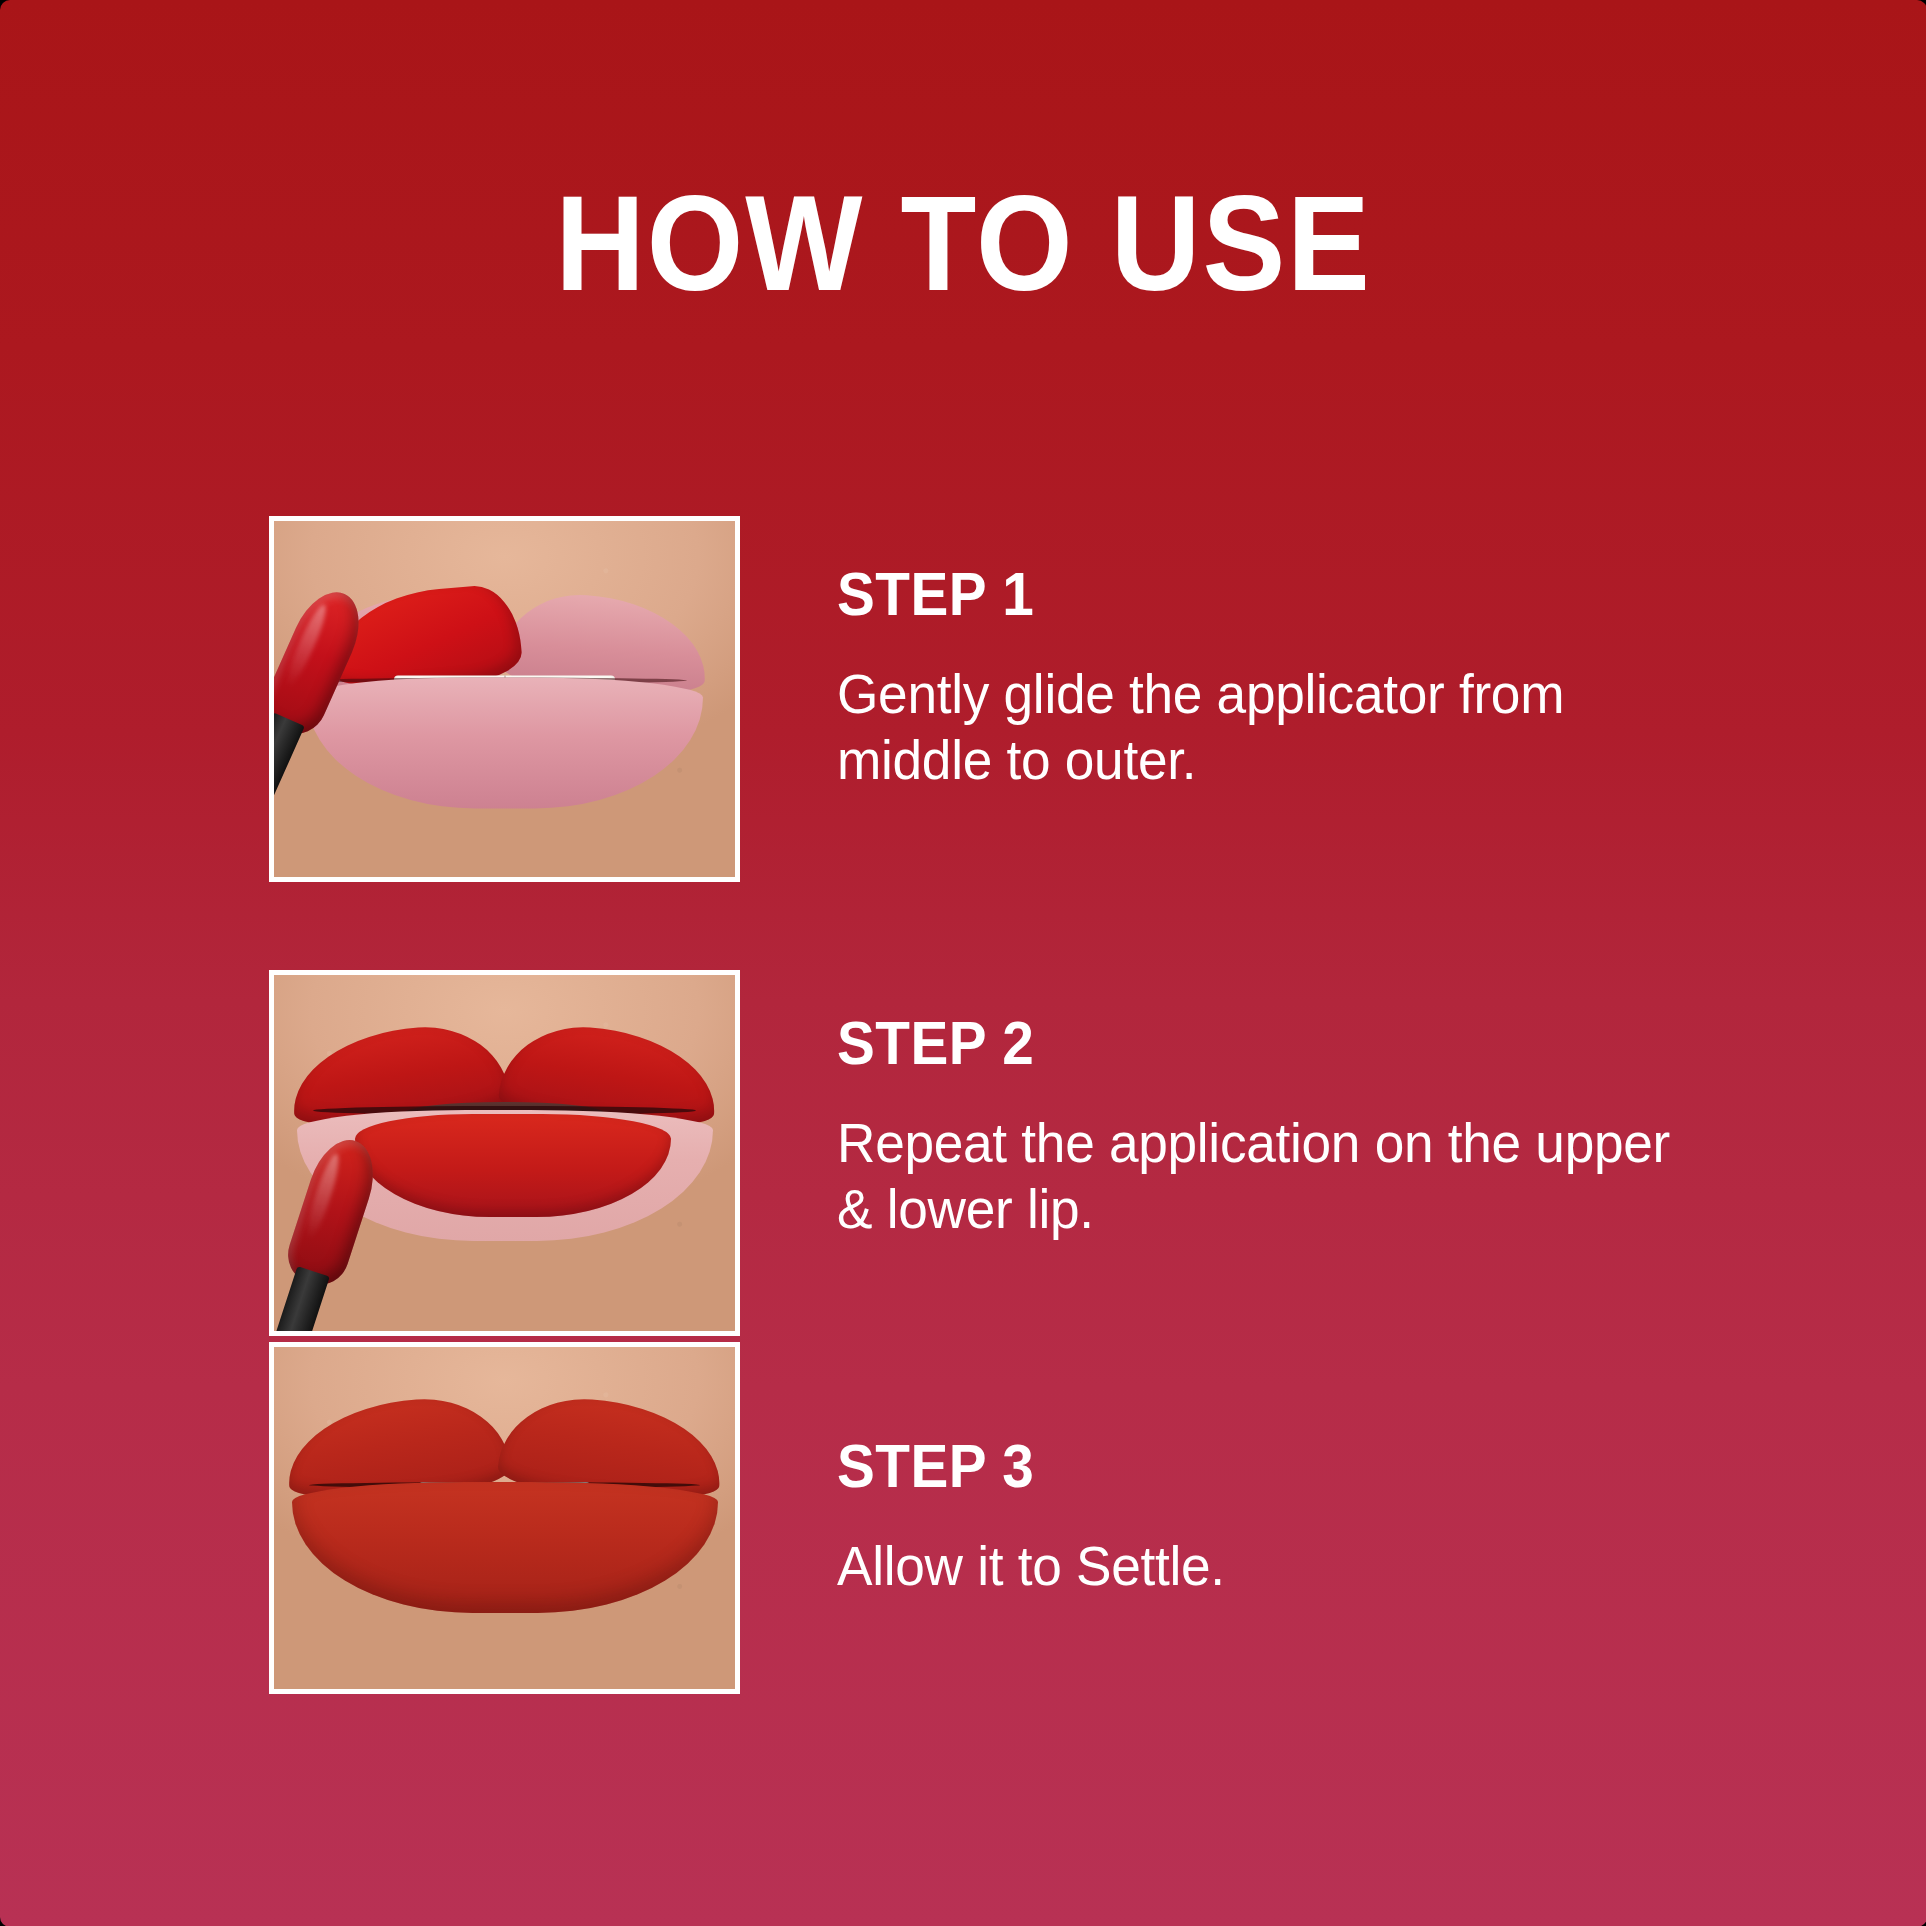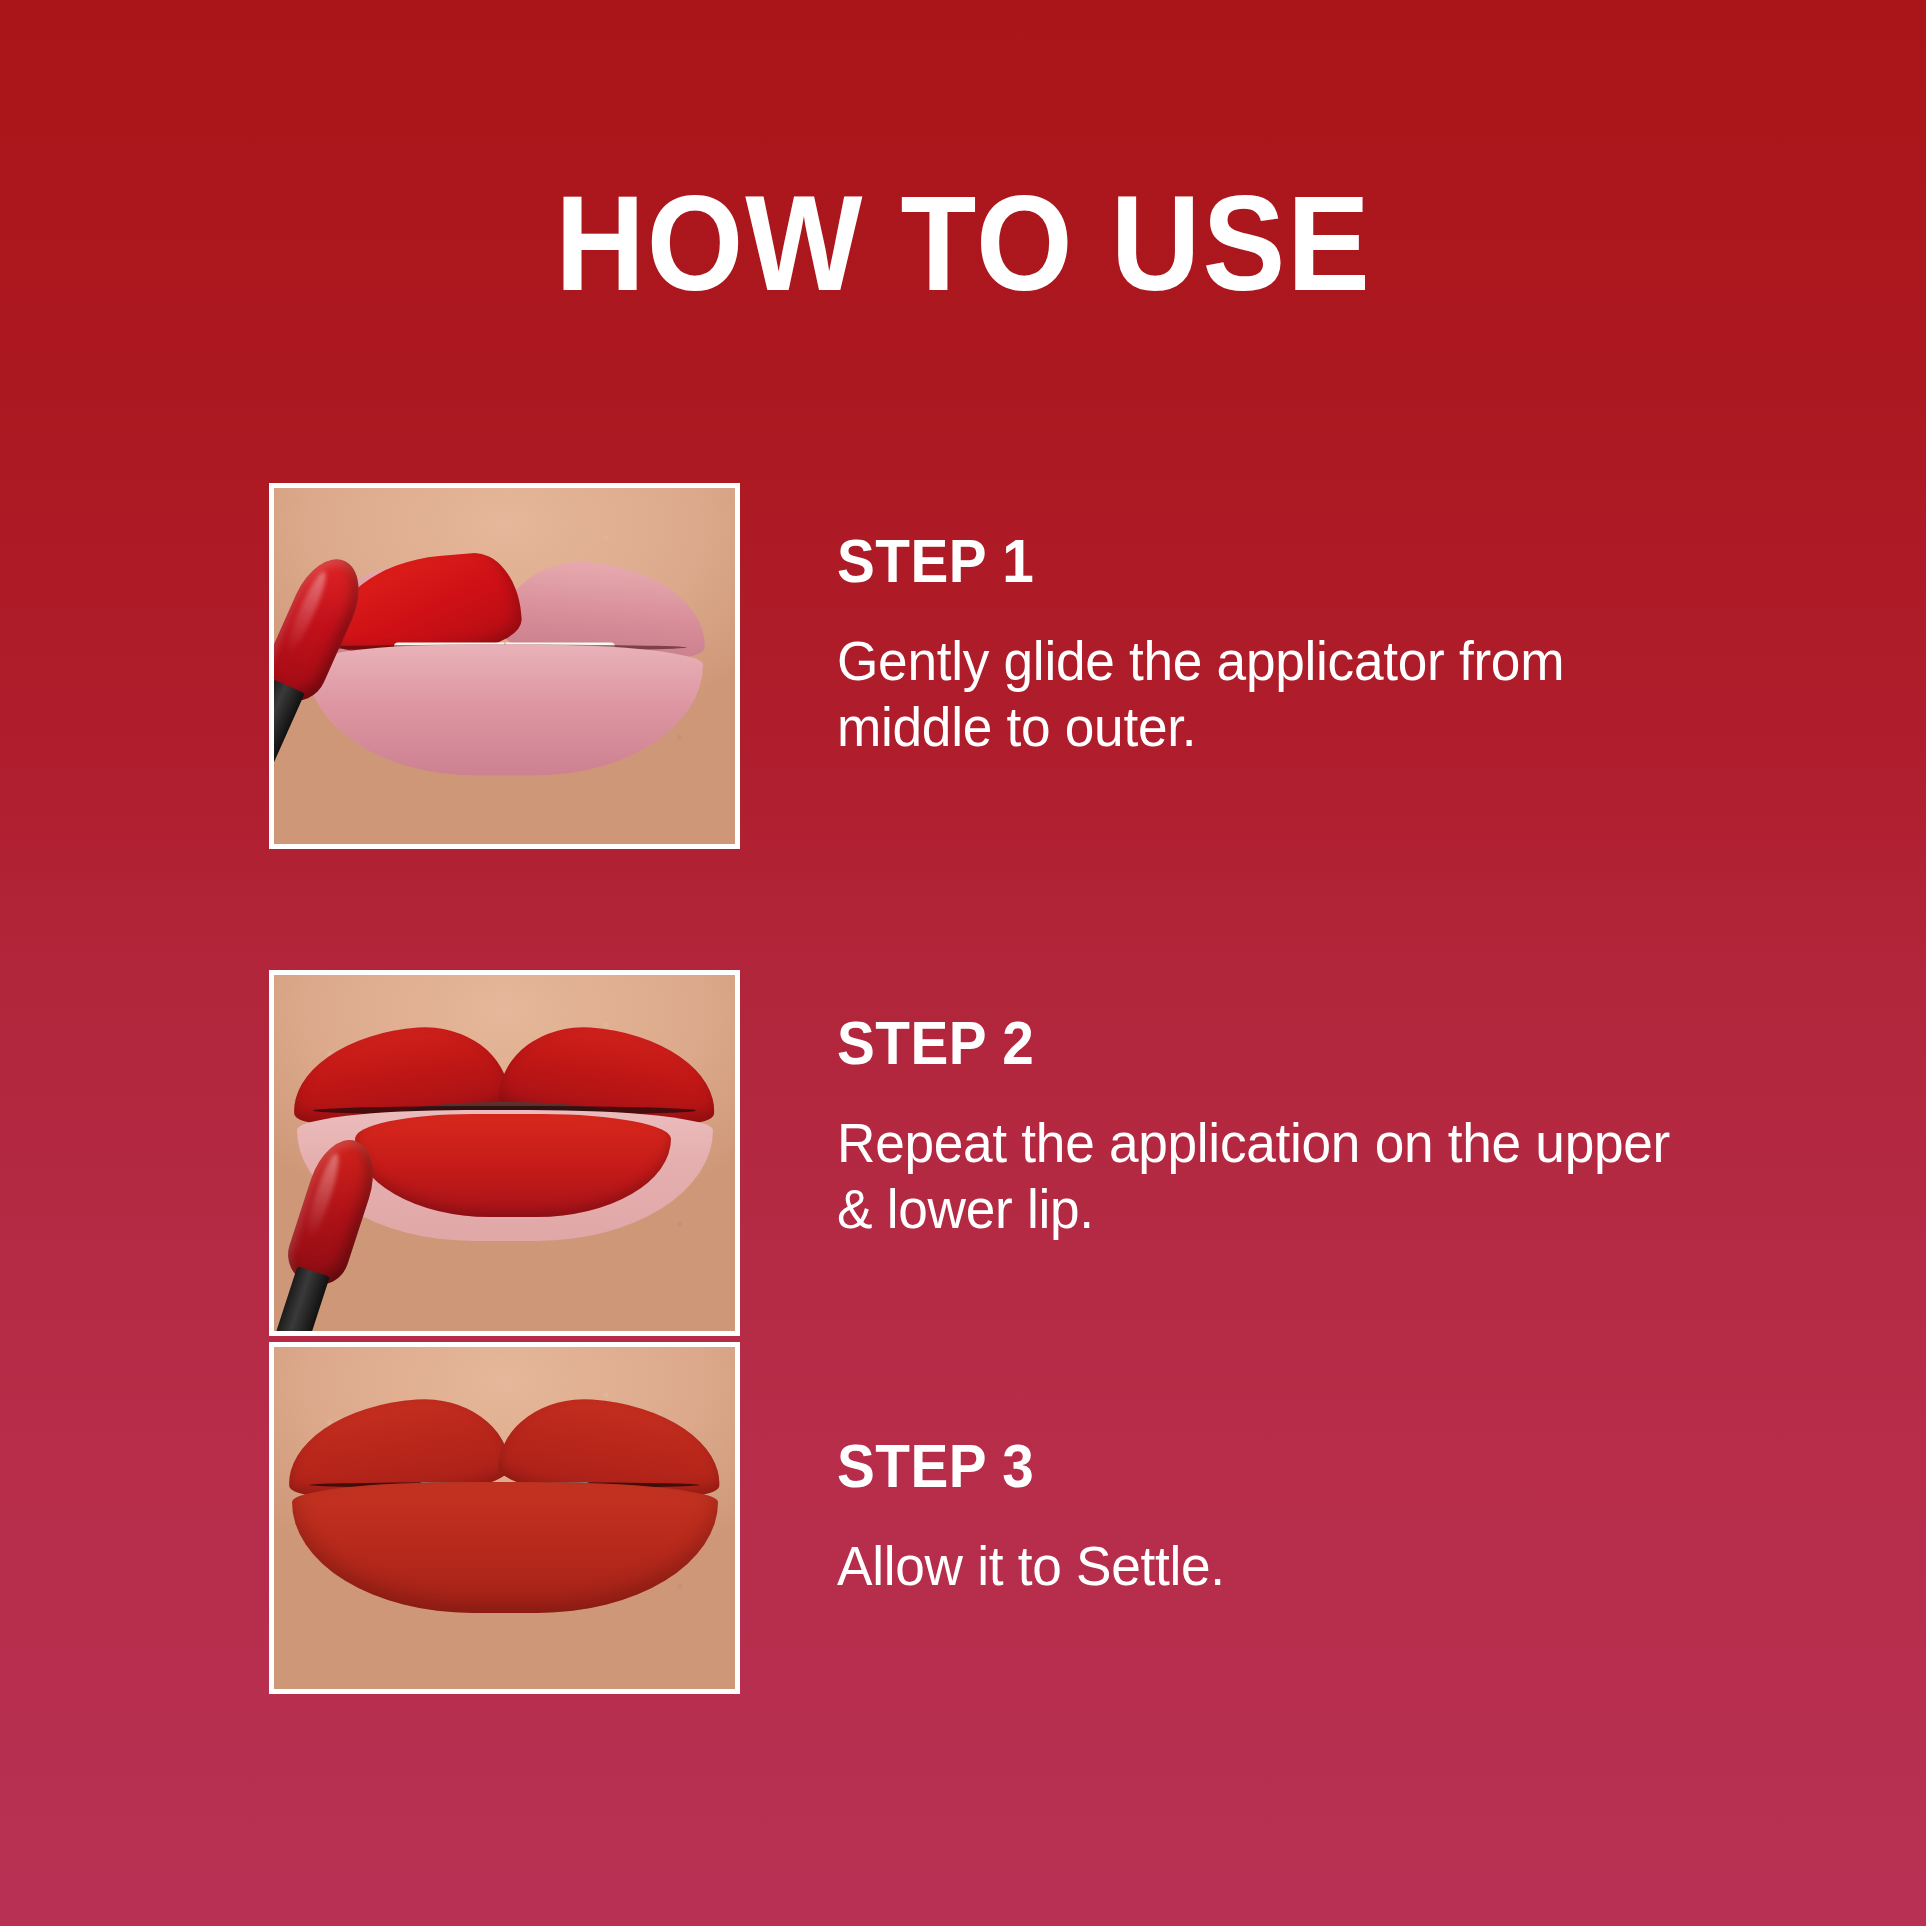--- a/index.html
+++ b/index.html
@@ -14,20 +14,21 @@
     height: 1927px;
     overflow: hidden;
     font-family: "Liberation Sans", "DejaVu Sans", sans-serif;
     background: linear-gradient(180deg,
         #A91518 0%,
         #AC181F 18%,
         #AF1D2C 38%,
         #B2263C 52%,
         #B62C48 72%,
         #B83154 100%);
+    border-radius: 10px;
   }
 
   
   #title {
     position: absolute;
     top: 176px;
     left: 0;
     width: 100%;
     text-align: center;
     color: #FFFFFF;
@@ -41,21 +42,21 @@
     user-select: none;
   }
 
   
   .step-row {
     position: absolute;
     left: 0;
     width: 100%;
     height: 396px;
   }
-  #row-1 { top: 468px; }
+  #row-1 { top: 501px; }
   #row-2 { top: 955px; }
   #row-3 { top: 1327px; }
 
   
   .photo-frame {
     position: absolute;
     left: 269px;
     top: 15px;
     width: 461px;
     height: 356px;

